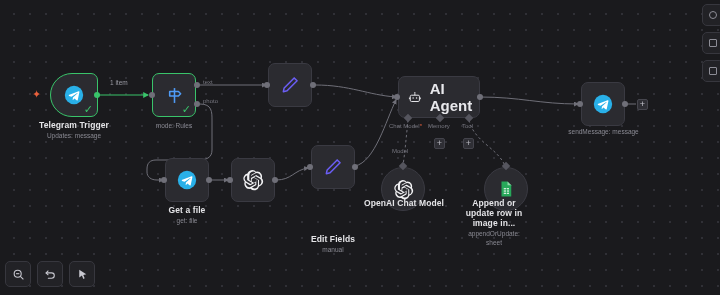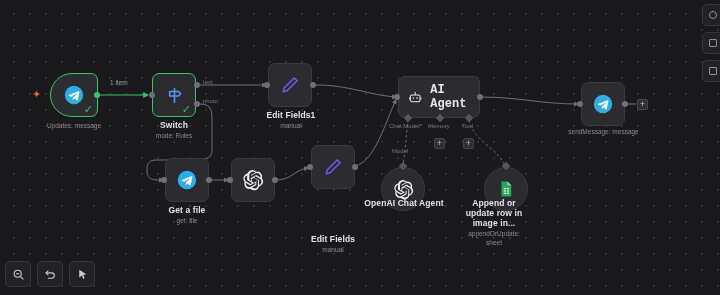--- a/index.html
+++ b/index.html
@@ -177,52 +177,48 @@
 
   <div class="node trigger ok" style="left:50px; top:73px;">
     <svg width="20" height="20" viewBox="0 0 24 24">
       <circle cx="12" cy="12" r="11" fill="#29b0e8"></circle>
       <path d="M5.6 12.1l12-4.6c.6-.2 1.1.1.9.9l-2 9.6c-.1.6-.5.8-1 .5l-3-2.2-1.4 1.4c-.2.2-.4.3-.7.3l.3-3.1 5.6-5.1c.2-.2-.1-.3-.4-.1l-6.9 4.4-3-.9c-.6-.2-.6-.6.1-.9z" fill="#fff"></path>
     </svg>
     <span class="check">✓</span>
   </div>
   <div class="port green" style="left:94px; top:92px;"></div>
   <div class="nlabel" style="left:18px; top:120px; width:112px;">
+    <span class="t1">Telegram Trigger</span>
     <span class="t2">Updates: message</span>
   </div>
 
   <div class="node sq ok" style="left:152px; top:73px;">
     <svg width="21" height="21" viewBox="0 0 24 24" fill="none" stroke="#4f9bf5" stroke-width="1.8">
       <path d="M12 3.5v17"></path>
       <path d="M6.5 7.5h10l2.5 2.5-2.5 2.5h-10z" stroke-linejoin="round"></path>
     </svg>
     <span class="check">✓</span>
   </div>
   <div class="port" style="left:149px; top:92px;"></div>
   <div class="port" style="left:194px; top:82px;"></div>
   <div class="port" style="left:194px; top:101px;"></div>
   <div class="nlabel" style="left:126px; top:120px; width:96px;">
-    <span class="t1">Switch</span>
     <span class="t2">mode: Rules</span>
   </div>
   <div class="elabel dim" style="left:203px; top:79px;">text</div>
   <div class="elabel dim" style="left:203px; top:98px;">photo</div>
   <div class="elabel" style="left:110px; top:79px;">1 item</div>
 
   <div class="node sq" style="left:268px; top:63px;">
     <svg width="20" height="20" viewBox="0 0 24 24" fill="none" stroke="#6b5ef5" stroke-width="1.8">
       <path d="M17 3.5l3.5 3.5-12 12-4.5 1 1-4.5z" stroke-linejoin="round"></path>
     </svg>
   </div>
   <div class="port" style="left:264px; top:82px;"></div>
   <div class="port" style="left:310px; top:82px;"></div>
-  <div class="nlabel" style="left:250px; top:110px; width:82px;">
-    <span class="t1">Edit Fields1</span>
-    <span class="t2">manual</span>
-  </div>
 
   <div class="node sq" style="left:165px; top:158px;">
     <svg width="20" height="20" viewBox="0 0 24 24">
       <circle cx="12" cy="12" r="11" fill="#29b0e8"></circle>
       <path d="M5.6 12.1l12-4.6c.6-.2 1.1.1.9.9l-2 9.6c-.1.6-.5.8-1 .5l-3-2.2-1.4 1.4c-.2.2-.4.3-.7.3l.3-3.1 5.6-5.1c.2-.2-.1-.3-.4-.1l-6.9 4.4-3-.9c-.6-.2-.6-.6.1-.9z" fill="#fff"></path>
     </svg>
   </div>
   <div class="port" style="left:161px; top:177px;"></div>
   <div class="port" style="left:206px; top:177px;"></div>
   <div class="nlabel" style="left:148px; top:205px; width:78px;">
@@ -252,21 +248,21 @@
 
   <div class="node wide" style="left:398px; top:76px; width:82px; height:42px;">
     <svg width="17" height="17" viewBox="0 0 24 24" fill="none" stroke="#e8e8ec" stroke-width="1.7">
       <rect x="4" y="8" width="16" height="11" rx="2.2"></rect>
       <circle cx="9" cy="13" r="1.3" fill="#e8e8ec" stroke="none"></circle>
       <circle cx="15" cy="13" r="1.3" fill="#e8e8ec" stroke="none"></circle>
       <path d="M12 8V4.5"></path>
         <circle cx="12" cy="3.4" r="1.1" fill="#e8e8ec" stroke="none"></circle>
       <path d="M2.5 12v3M21.5 12v3"></path>
     </svg>
-    <span style="color:#e8e8ec; font-size:12px; font-weight:bold;font-family:Liberation Mono, monospace;">AI Agent</span>
+    <span style="color:#e8e8ec; font-size:15px; font-weight:bold;">AI Agent</span>
   </div>
   <div class="port" style="left:394px; top:94px;"></div>
   <div class="port" style="left:477px; top:94px;"></div>
 
   <div class="diamond" style="left:405px; top:115px;"></div>
   <div class="diamond" style="left:437px; top:115px;"></div>
   <div class="diamond" style="left:466px; top:115px;"></div>
 
   <div class="elabel dim" style="left:389px; top:123px;"><span>Chat Model</span><span class="req">*</span></div>
   <div class="elabel dim" style="left:428px; top:123px;">Memory</div>
@@ -277,21 +273,21 @@
 
   <div class="elabel dim" style="left:392px; top:148px;">Model</div>
 
   <div class="diamond" style="left:400px; top:163px;"></div>
   <div class="node round" style="left:381px; top:167px;">
     <svg width="21" height="21" viewBox="0 0 24 24" fill="#f2f2f4">
       <path d="M21.6 10a5.4 5.4 0 0 0-.5-4.5A5.5 5.5 0 0 0 15.2 3 5.5 5.5 0 0 0 5.9 5a5.4 5.4 0 0 0-3.6 2.6 5.5 5.5 0 0 0 .7 6.4A5.4 5.4 0 0 0 3.4 19a5.5 5.5 0 0 0 5.9 2.6A5.5 5.5 0 0 0 18.6 19a5.4 5.4 0 0 0 3.6-2.6 5.5 5.5 0 0 0-.6-6.4zm-8.2 11.2a4.1 4.1 0 0 1-2.6-.9l.1-.1 4.3-2.5a.7.7 0 0 0 .4-.6v-6.1l1.8 1.1v5a4.1 4.1 0 0 1-4 4.1zM4.6 17.7a4 4 0 0 1-.5-2.7l.1.1 4.3 2.5a.7.7 0 0 0 .7 0l5.3-3v2.1l-4.4 2.5a4.1 4.1 0 0 1-5.5-1.5zM3.5 8.5a4.1 4.1 0 0 1 2.1-1.8v5.1a.7.7 0 0 0 .3.6l5.2 3-1.8 1-4.3-2.5a4.1 4.1 0 0 1-1.5-5.4zm14.9 3.5l-5.3-3.1 1.8-1 4.3 2.5a4.1 4.1 0 0 1-.6 7.4v-5.1a.7.7 0 0 0-.2-.7zm1.8-2.7l-.1-.1-4.3-2.5a.7.7 0 0 0-.7 0l-5.3 3V7.6L14.2 5a4.1 4.1 0 0 1 6 4.3zM9.7 13L8 12v-5a4.1 4.1 0 0 1 6.7-3.2l-.1.1-4.3 2.5a.7.7 0 0 0-.4.6zm1-2.1L13 9.6l2.4 1.3v2.7L13 14.9l-2.4-1.3z"></path>
     </svg>
   </div>
   <div class="nlabel" style="left:355px; top:198px; width:98px;">
-    <span class="t1">OpenAI Chat Agent</span>
+    <span class="t1">OpenAI Chat Model</span>
   </div>
 
   <div class="diamond" style="left:503px; top:163px;"></div>
   <div class="node round" style="left:484px; top:167px;">
     <svg width="18" height="18" viewBox="0 0 24 24">
       <path d="M6 2h8l5 5v15H6z" fill="#27a85a"></path>
       <path d="M14 2l5 5h-5z" fill="#8fd6a8"></path>
       <rect x="9" y="11" width="7" height="1.4" fill="#fff"></rect>
       <rect x="9" y="14" width="7" height="1.4" fill="#fff"></rect>
       <rect x="9" y="17" width="7" height="1.4" fill="#fff"></rect>

